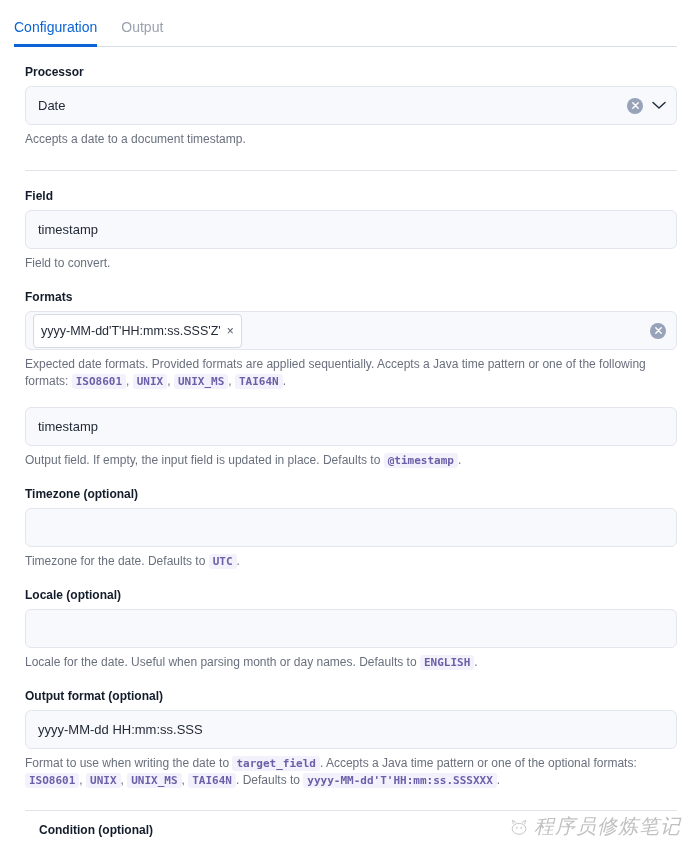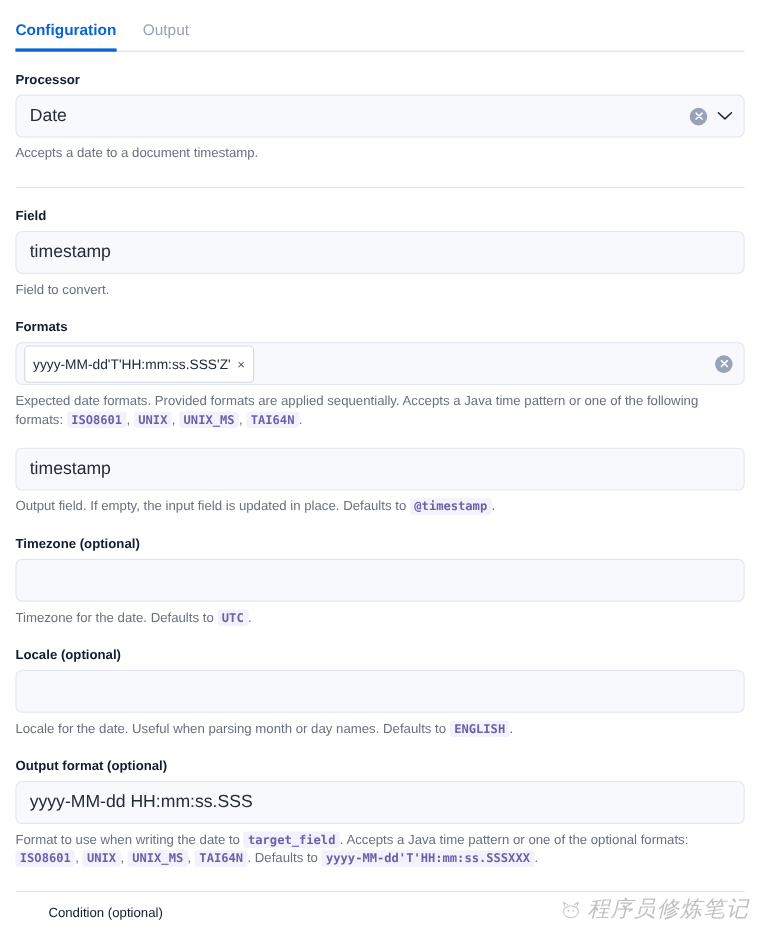--- a/index.html
+++ b/index.html
@@ -34,33 +34,33 @@
     line-height: 1;
     padding: 0 12px 13px 12px;
     color: #9aa2af;
     font-weight: 400;
     cursor: pointer;
     white-space: nowrap;
   }
   .tab:first-child { padding-left: 0; }
   .tab.active {
     color: #0b64d4;
-    font-weight: 700;
+    font-weight: 400;
   }
   .tab.active::after {
     content: "";
     position: absolute;
     left: 0; right: 12px; bottom: 0;
     height: 3px;
     background: #0b64d4;
     z-index: 2;
   }
 
   
-  .form { padding: 0 14px; }
+  .form { padding: 0 14px; margin-left: 11px; }
   .field-block { margin-top: 17px; }
   .label {
     font-size: 12px;
     font-weight: 700;
     color: #131c2b;
     line-height: 16px;
     margin-bottom: 6px;
     display: block;
   }
   .control {
@@ -69,21 +69,21 @@
     height: 39px;
     background: #f8f9fc;
     border: 1px solid #e3e6ee;
     border-radius: 6px;
     display: flex;
     align-items: center;
     padding: 0 12px;
     font-size: 14px;
     color: #232b38;
   }
-  .control .value { font-size: 16px; color: #232b38; }
+  .control .value { font-size: 13px; color: #232b38; }
   .control.empty { }
 
   
   .select { padding-right: 62px; }
   .select-actions {
     position: absolute;
     right: 10px; top: 0; bottom: 0;
     display: flex; align-items: center; gap: 9px;
   }
   .clear-circle {
@@ -164,24 +164,24 @@
     font-family: "DejaVu Sans", sans-serif;
     font-size: 20px;
     color: #8d8d8d;
     letter-spacing: 1px;
     font-style: italic;
   }
   .wm-logo { width: 22px; height: 20px; }
 
   .cut-label {
     position: absolute;
-    left: 30px;
+    left: 14px;
     bottom: -4px;
     font-size: 12px;
-    font-weight: 400;
+    font-weight: 700;
     color: #131c2b;
     white-space: nowrap;
   }
 </style>
 </head>
 <body>
 
 <div class="page">
 
   <div class="tabbar">

